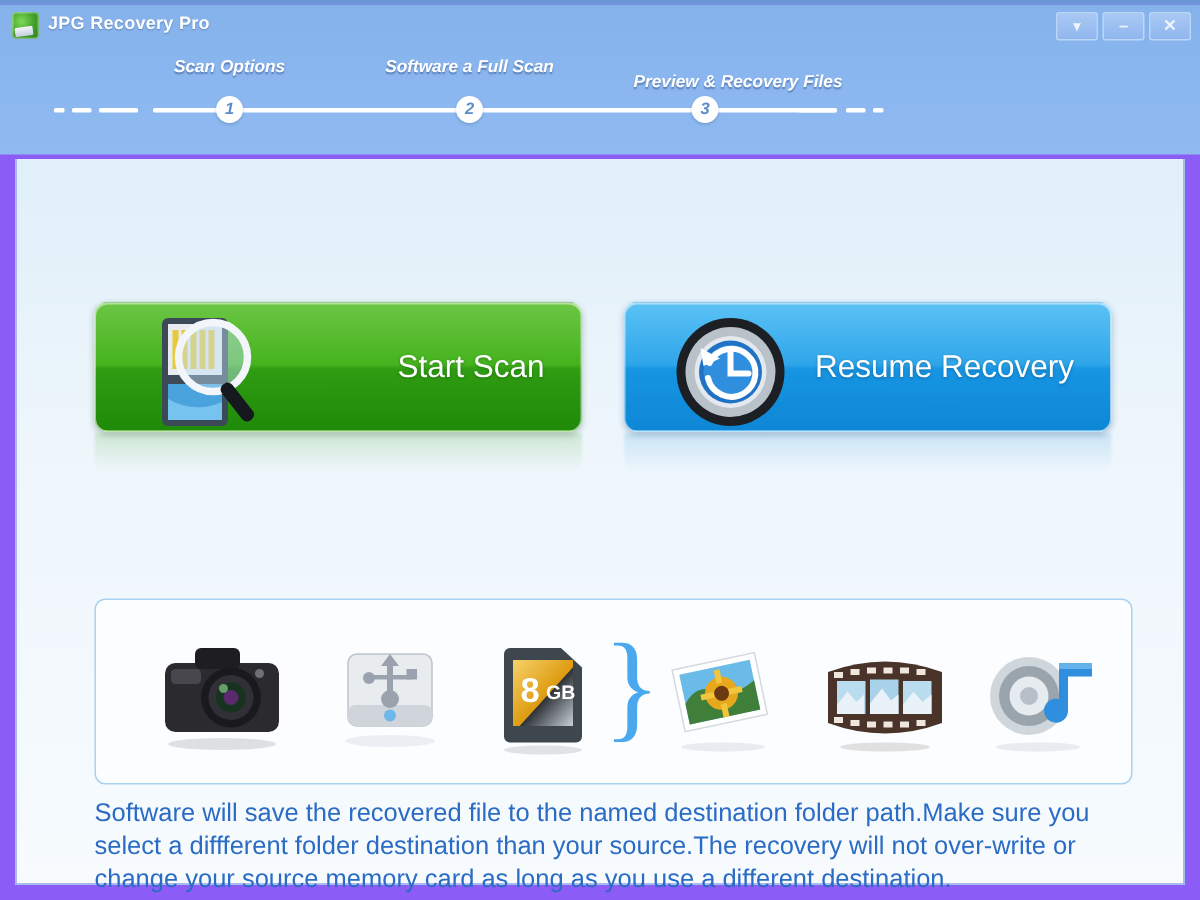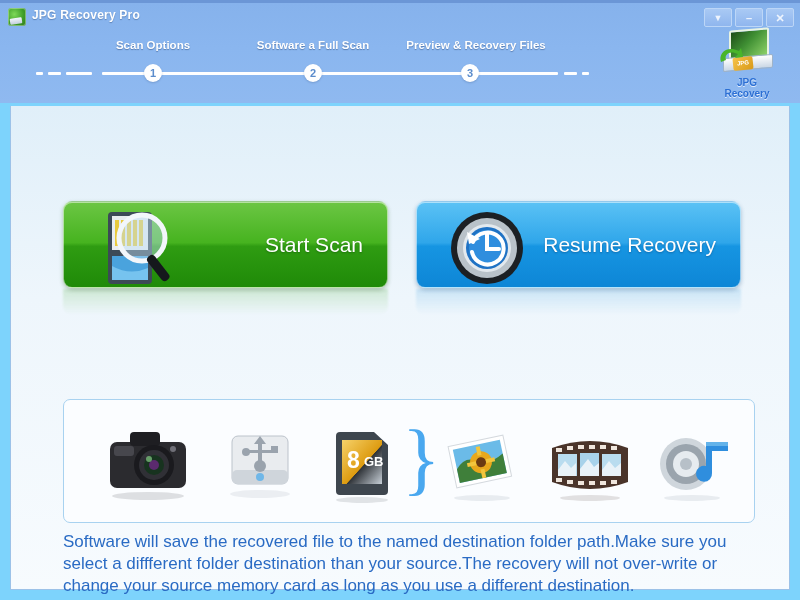--- a/index.html
+++ b/index.html
@@ -5,21 +5,21 @@
   * { box-sizing: border-box; margin: 0; padding: 0; }
   html, body {
     width: 800px; height: 600px;
     font-family: "Liberation Sans", sans-serif;
     background: #eef5fb;
     overflow: hidden;
   }
   #app {
     position: relative;
     width: 800px; height: 600px;
-    background: #7dd3fc;
+    background: #8b5cf6;
   }
 
   
   .header {
     position: absolute; left: 0; top: 0;
     width: 800px; height: 103px;
     background: linear-gradient(to bottom, #86b2ec 0%, #8ab6ef 45%, #8fb9f0 100%);
     border-top: 3px solid #6b96d6;
   }
   .titlebar {
@@ -66,35 +66,35 @@
     transform: translateY(-50%);
     text-align: center;
     font-size: 11px; font-weight: bold; color: #eef4fd;
     line-height: 1;
   }
   .winbtn.chev span { font-size: 9px; }
 
   
   .steps {
     position: absolute; left: 0; top: 30px;
-    width: 748px; height: 60px;
+    width: 748px; height: 60px; font-style: italic;
   }
   .step-labels {
     position: absolute; left: 0; top: 6px; width: 680px; height: 16px;
   }
   .step-label {
     position: absolute; top: 0;
     font-size: 11.5px; font-weight: bold; color: #ffffff;
     text-shadow: 0 1px 1px rgba(40,70,120,.5);
     white-space: nowrap;
     transform: translateX(-50%);
   }
   .step-label.s1 { left: 153px; }
   .step-label.s2 { left: 313px; }
-  .step-label.s3 { left: 476px; }
+  .step-label.s3 { left: 492px; margin-top: 10px; }
 
   .track {
     position: absolute; left: 30px; top: 33px;
     width: 565px; height: 14px;
   }
   .track-line {
     position: absolute; left: 72px; top: 6px;
     width: 455px; height: 3px;
     background: #ffffff;
     border-radius: 1px;
@@ -307,34 +307,20 @@
         <div class="dash r1"></div>
         <div class="dash r2"></div>
         <div class="dash r3"></div>
 
         <div class="circle c1">1</div>
         <div class="circle c2">2</div>
         <div class="circle c3">3</div>
       </div>
     </div>
 
-    <div class="brand">
-      <div class="brand-art">
-        <div class="laptop"></div>
-        <div class="laptop-base"></div>
-        <div class="jpgcard">JPG</div>
-        <svg class="arrow" viewBox="0 0 26 24">
-          <path d="M22 6 C10 0 1 8 4 17 L9 15 C7 9 13 5 21 9 L18 13 L26 12 L24 3 Z" fill="#49b52a"></path>
-        </svg>
-      </div>
-      <div class="brand-text">
-        <div>JPG</div>
-        <div>Recovery</div>
-      </div>
-    </div>
   </div>
 
   <div class="content">
 
     <div class="actions">
 
       <div class="btn-reflect g"></div>
       <div class="btn-reflect b"></div>
 
       <div class="btn btn-blue">

